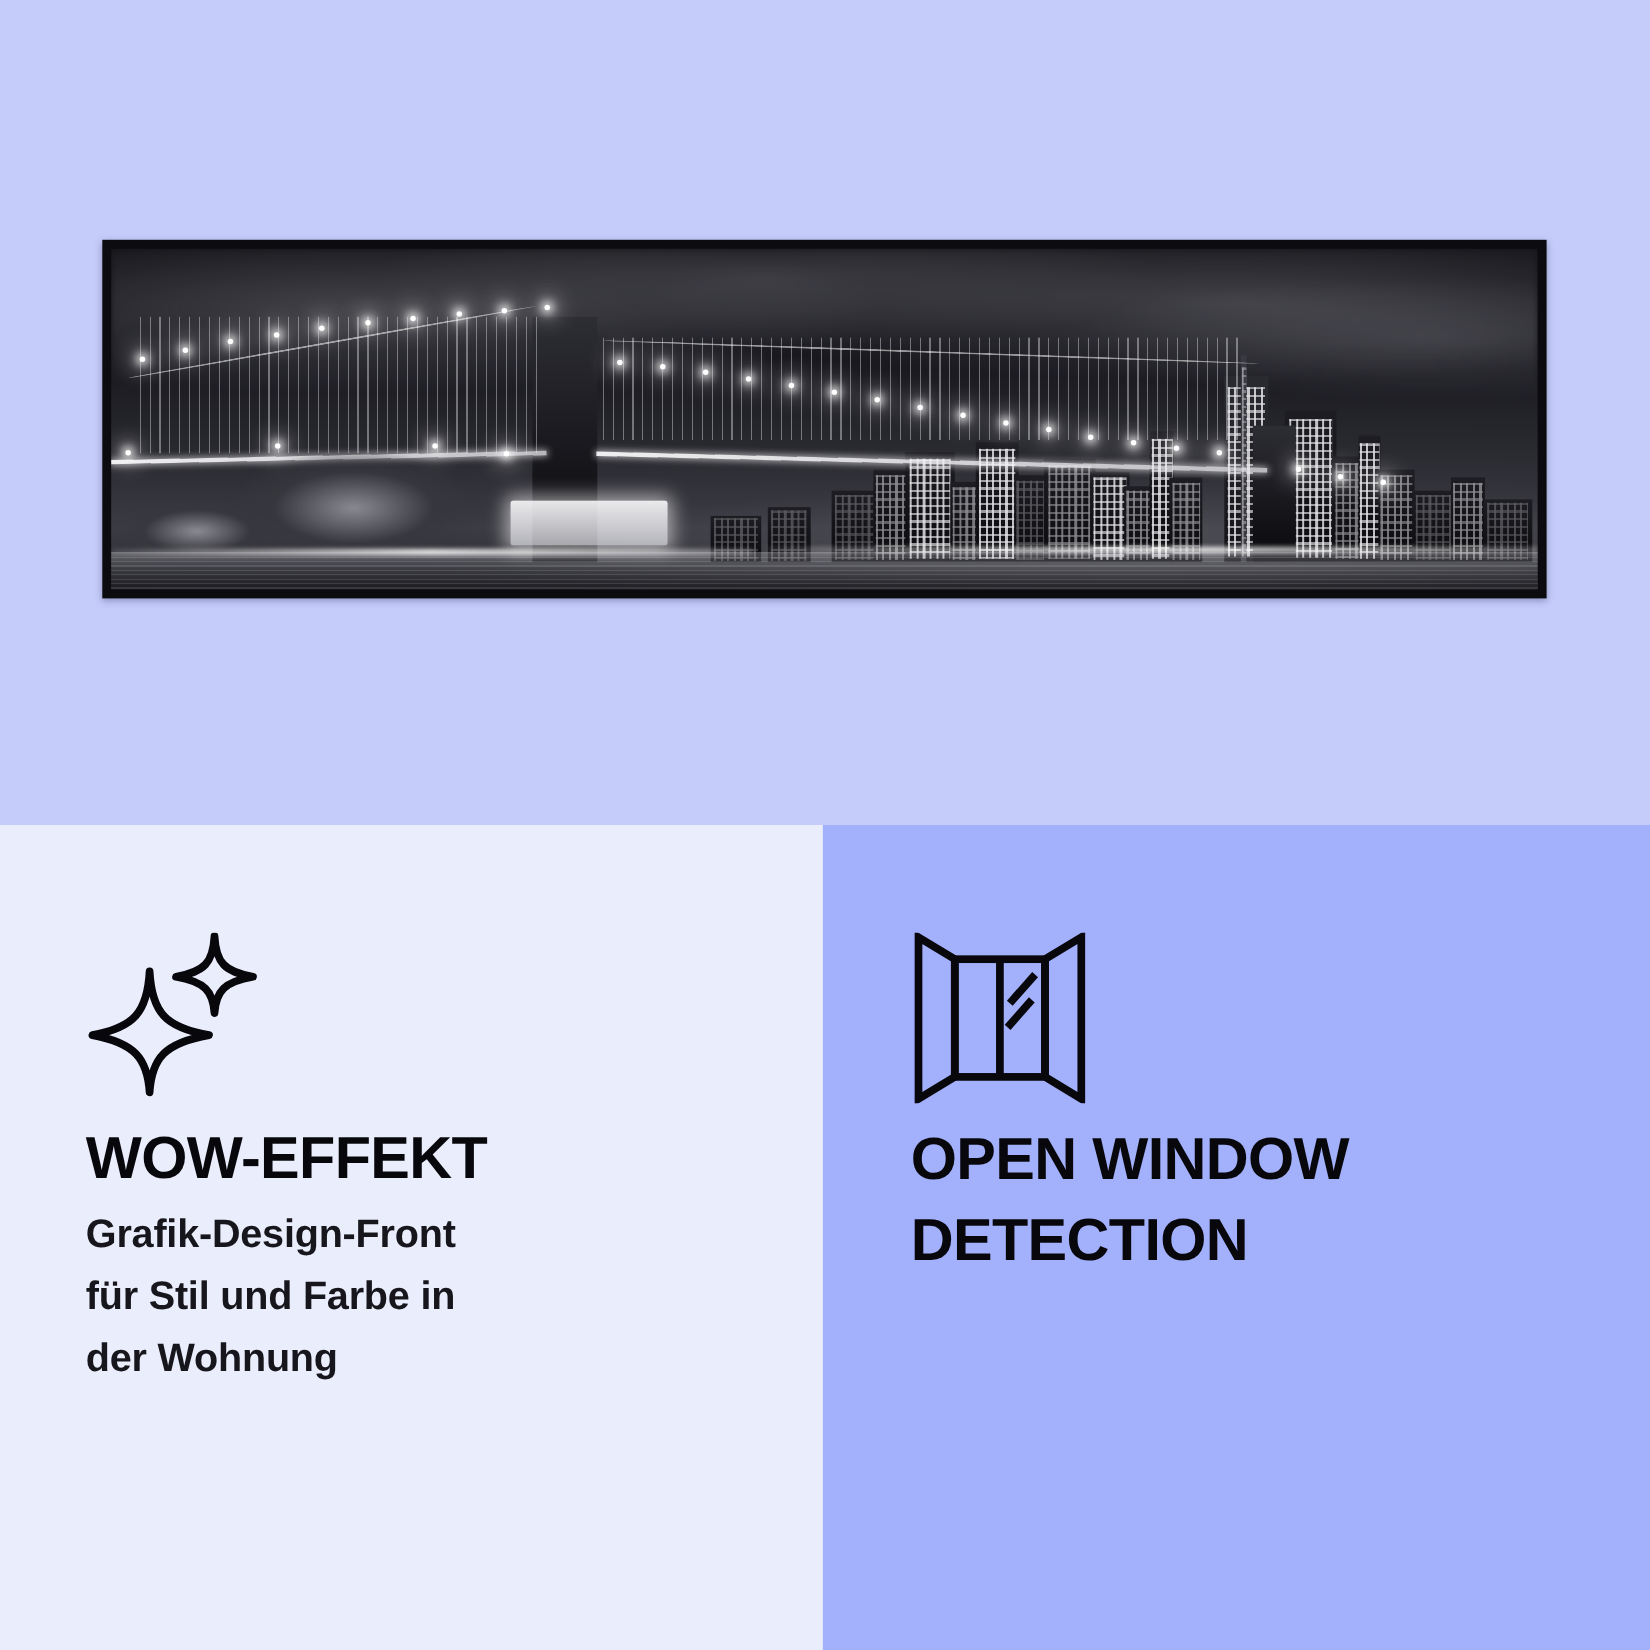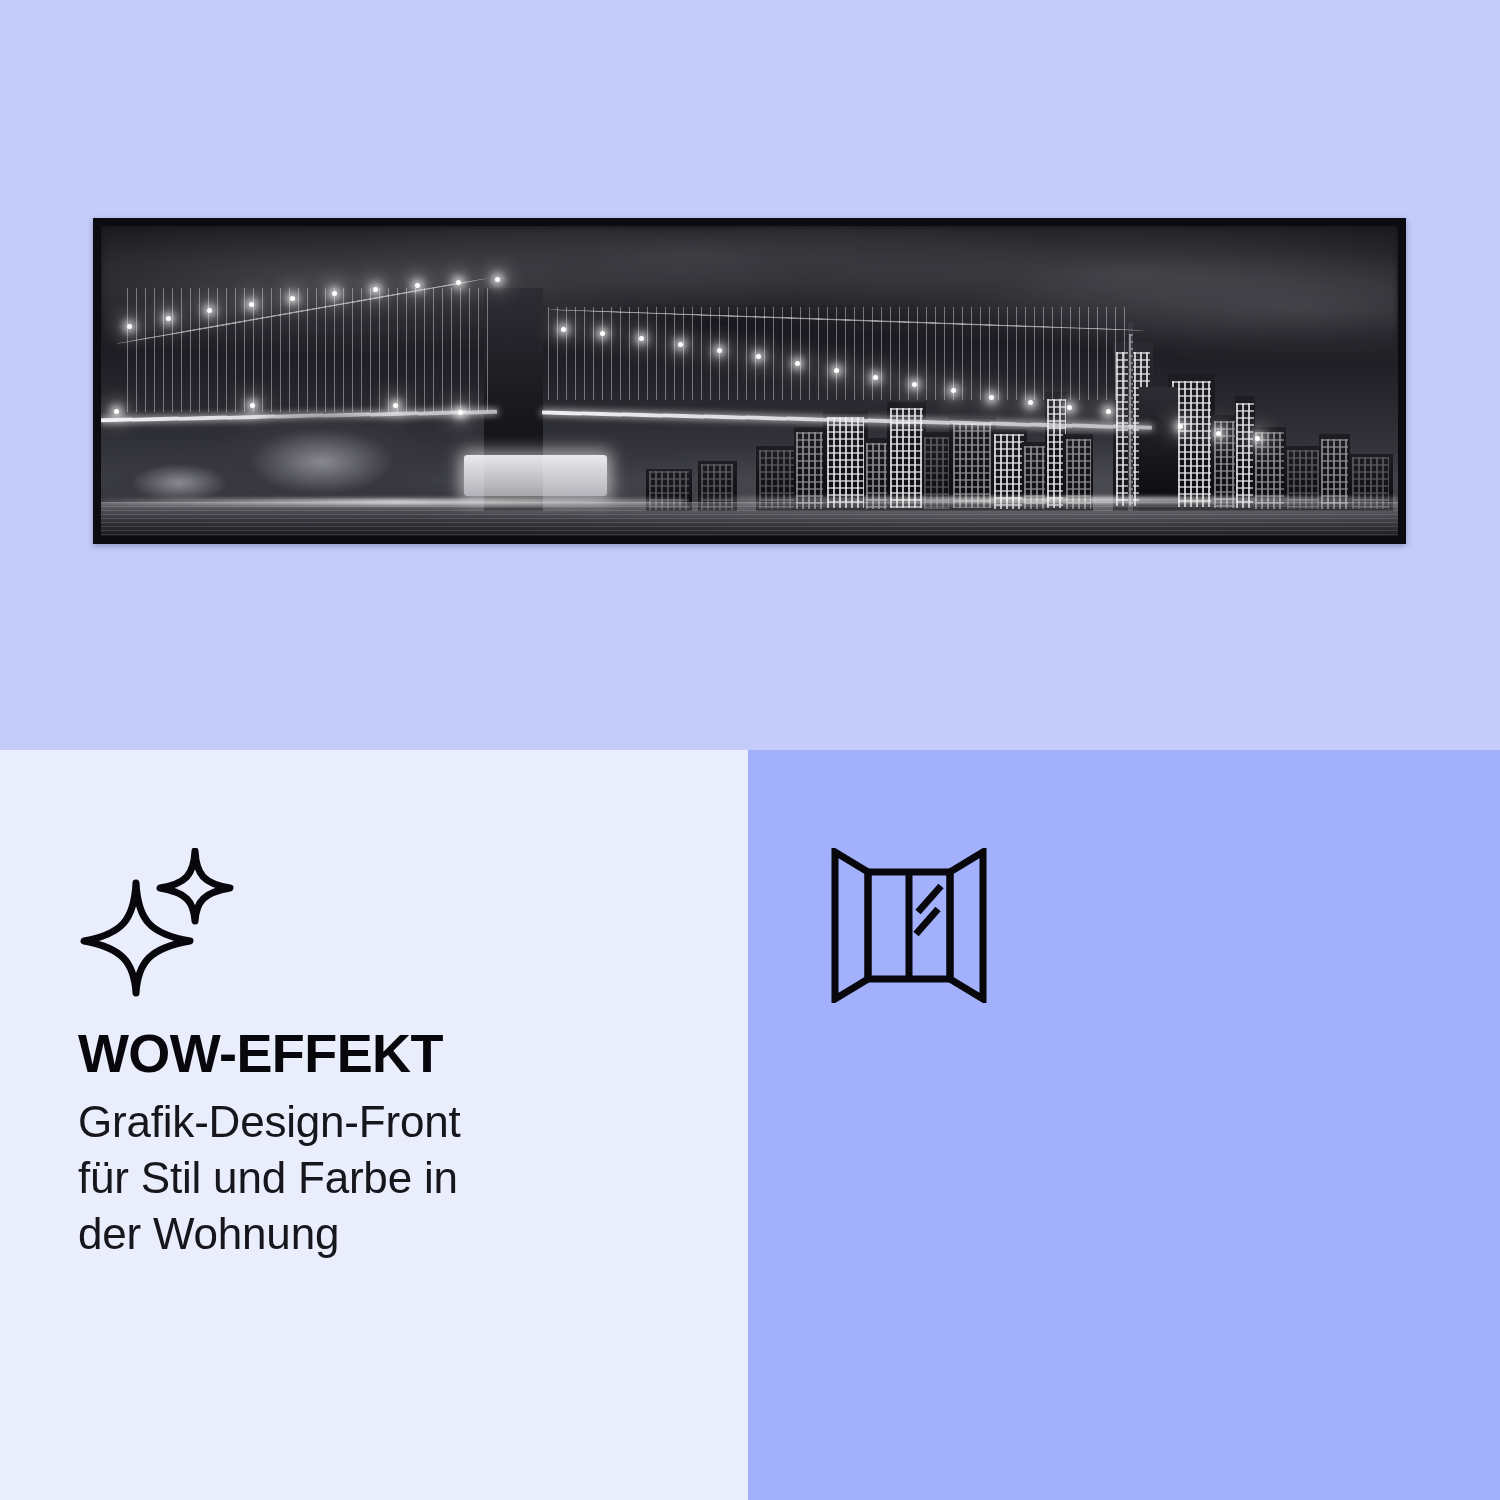--- a/index.html
+++ b/index.html
@@ -173,22 +173,22 @@
     text-transform: uppercase;
     white-space: pre-line;
   }
   .panel-right .feature-title{
     font-size: 54px;
     line-height: 73px;
     margin-bottom: 4px;
   }
   .feature-body {
     font-family: "Liberation Sans", sans-serif;
-    font-weight: 400;
-    font-size: 44px;
+    font-weight: 700;
+    font-size: 36px;
     line-height: 56px;
     color: #16161c;
     margin: 0;
     white-space: pre-line;
     letter-spacing: -0.2px;
   }
 </style>
 </head>
 <body>
 
@@ -309,16 +309,18 @@
           <path d="M155 4 L122 24 L122 131 L155 151 Z"></path>
 
           <rect x="40" y="24" width="82" height="107"></rect>
 
           <path d="M81 24 L81 131"></path>
 
           <path d="M113 38 L90 64"></path>
           <path d="M110 61 L88 86"></path>
         </svg>
       </div>
+      <h2 class="feature-title">OPEN WINDOW
+DETECTION</h2>
     </div>
 
   </section>
 </div>
 
 </body></html>

